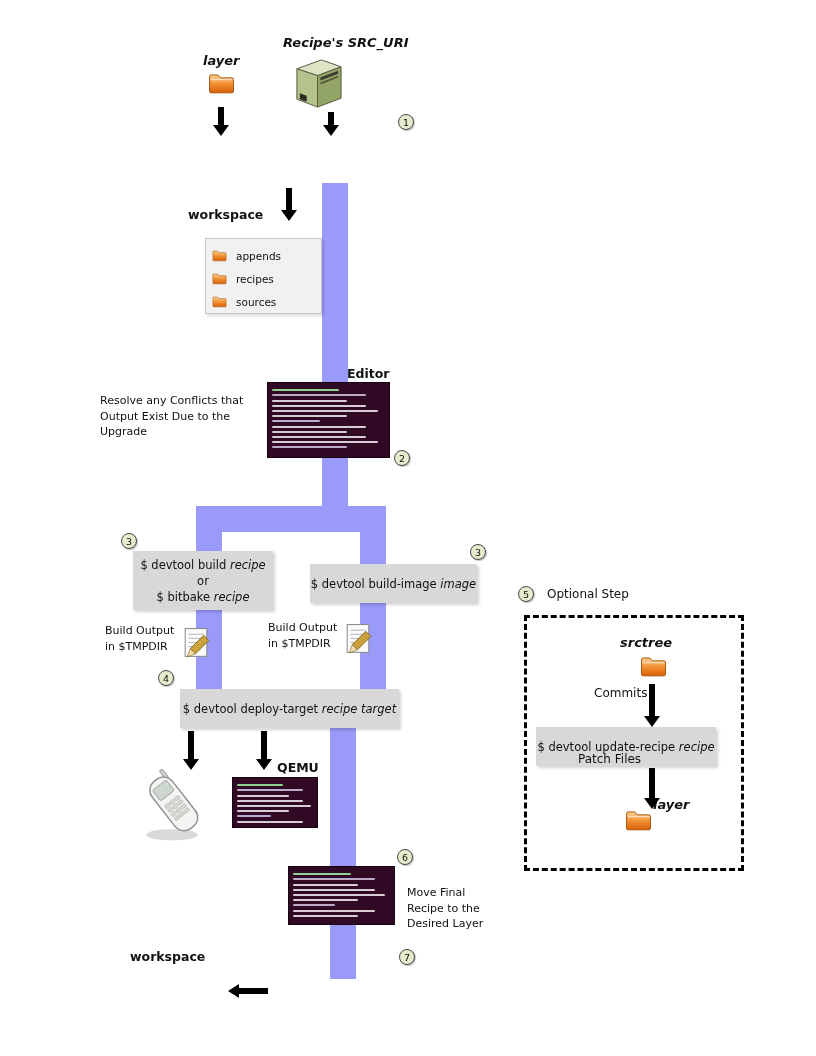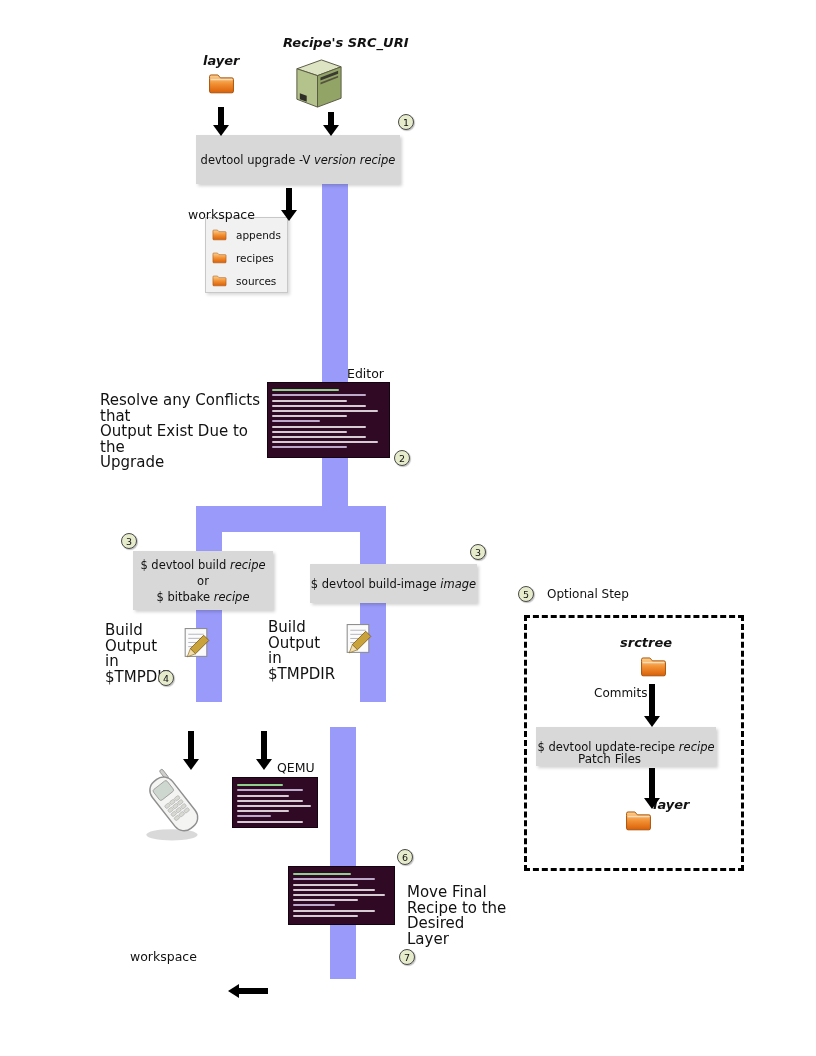--- a/index.html
+++ b/index.html
@@ -14,23 +14,23 @@
 
   .cmdbox{position:absolute;background:var(--cmdbox);display:flex;align-items:center;justify-content:center;
           font-size:11.5px;text-align:center;z-index:3;box-shadow:2px 2px 3px rgba(0,0,0,.18)}
   .cline{line-height:16px;white-space:nowrap}
   .v{font-style:italic}
 
   .panel{position:absolute;background:var(--panel);border:1px solid var(--panel_border);z-index:3;
          box-shadow:2px 2px 3px rgba(0,0,0,.15);padding:5px 6px}
   .prow{display:flex;align-items:center;gap:9px;height:23px;font-size:10.5px}
 
-  .blabel{position:absolute;font-weight:normal;font-size:12.5px;z-index:4;white-space:nowrap}
+  .blabel{position:absolute;font-weight:bold;font-size:12.5px;z-index:4;white-space:nowrap}
   .bilabel{position:absolute;font-weight:bold;font-style:italic;font-size:13px;z-index:4;white-space:nowrap}
-  .note{position:absolute;font-size:15px;line-height:15.5px;z-index:4}
+  .note{position:absolute;font-size:11px;line-height:15.5px;z-index:4}
   .small-note{position:absolute;font-size:12px;z-index:4;white-space:nowrap}
 
   .badge{position:absolute;width:16px;height:16px;border-radius:50%;background:var(--badge);
          border:1.4px solid var(--badge_border);font-size:9.5px;display:flex;align-items:center;
          justify-content:center;z-index:6;box-shadow:1px 1px 1px rgba(0,0,0,.25)}
 
   .arrV{position:absolute;width:16px;display:flex;flex-direction:column;align-items:center;z-index:5}
   .arrV .s{width:6px;flex:1;background:#000}
   .arrV .h{width:0;height:0;border-left:8px solid transparent;border-right:8px solid transparent;border-top:11px solid #000}
   .arrL{position:absolute;display:flex;flex-direction:row;align-items:center;z-index:5}
@@ -94,33 +94,28 @@
       <div class="s"></div>
       <div class="h"></div>
     </div>
   <div class="arrV" style="left:323px;top:112px;height:24px">
       <div class="s"></div>
       <div class="h"></div>
     </div>
 
   <div class="badge" style="left:398px;top:114px">1</div>
 
-  <div class="cmdbox" style="left:196px;top:135px;width:204px;height:49px">
-    <div class="cline">
-      <span>devtool upgrade -V </span><span class="v">version</span><span> </span><span class="v">recipe</span>
-    </div>
-  </div>
 
   <div class="arrV" style="left:281px;top:188px;height:33px">
       <div class="s"></div>
       <div class="h"></div>
     </div>
 
   <div class="blabel" style="left:188px;top:207px">workspace</div>
-  <div class="panel" style="left:205px;top:217px;width:83px;height:76px">
+  <div class="panel" style="left:205px;top:238px;width:117px;height:76px">
     <div class="prow">
       <svg viewBox="0 0 26 21" width="15" height="12">
           <path d="M1.5 5 L1.5 3.2 Q1.5 1.8 3 1.8 L9.5 1.8 L12 4.6 L23 4.6 Q24.5 4.6 24.5 6 L24.5 17.5 Q24.5 19 23 19 L3 19 Q1.5 19 1.5 17.5 Z" fill="url(#gFolder)" stroke="#a34d03" stroke-width="0.9"></path>
         </svg>
       <span>appends</span>
     </div>
     <div class="prow">
       <svg viewBox="0 0 26 21" width="15" height="12">
           <path d="M1.5 5 L1.5 3.2 Q1.5 1.8 3 1.8 L9.5 1.8 L12 4.6 L23 4.6 Q24.5 4.6 24.5 6 L24.5 17.5 Q24.5 19 23 19 L3 19 Q1.5 19 1.5 17.5 Z" fill="url(#gFolder)" stroke="#a34d03" stroke-width="0.9"></path>
         </svg>
@@ -196,20 +191,23 @@
       <line x1="7" y1="8" x2="22" y2="8" stroke="#b9b9c4"></line>
         <line x1="7" y1="12" x2="22" y2="12" stroke="#b9b9c4"></line>
       <line x1="7" y1="16" x2="22" y2="16" stroke="#b9b9c4"></line>
         <line x1="7" y1="20" x2="18" y2="20" stroke="#b9b9c4"></line>
       <polygon points="22,9 27,14 14,27 9,22" fill="#caa23c" stroke="#7c5c14" stroke-width="0.8"></polygon>
       <polygon points="9,22 14,27 6,30" fill="#f3ddad" stroke="#7c5c14" stroke-width="0.6"></polygon>
     </svg>
   </div>
 
   <div class="badge" style="left:158px;top:670px">4</div>
+  <div class="cmdbox" style="left:180px;top:689px;width:219px;height:39px">
+    <div class="cline"><span>$ devtool deploy-target </span><span class="v">recipe</span><span> </span><span class="v">target</span></div>
+  </div>
 
   <div class="arrV" style="left:183px;top:731px;height:39px">
       <div class="s"></div>
       <div class="h"></div>
     </div>
   <div class="arrV" style="left:256px;top:731px;height:39px">
       <div class="s"></div>
       <div class="h"></div>
     </div>
 

